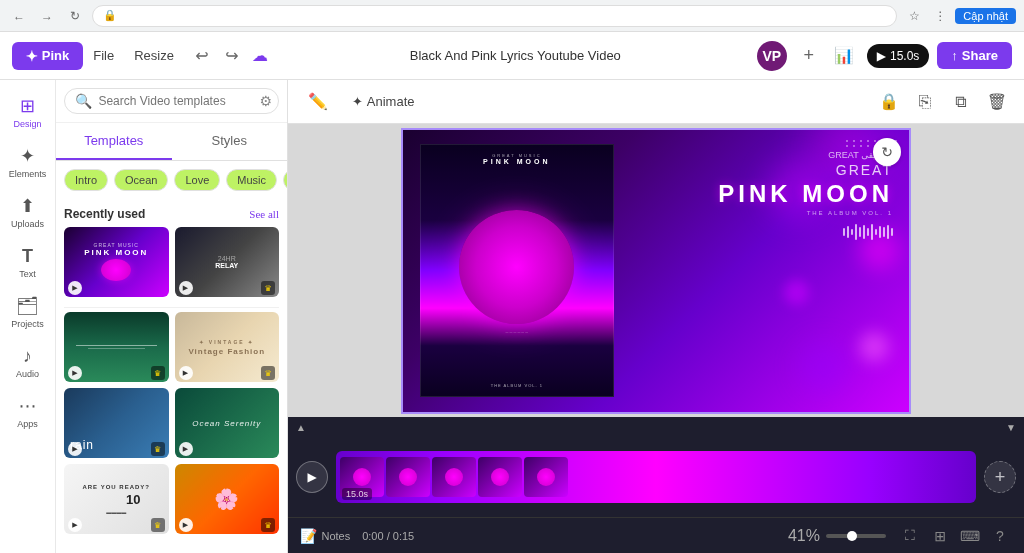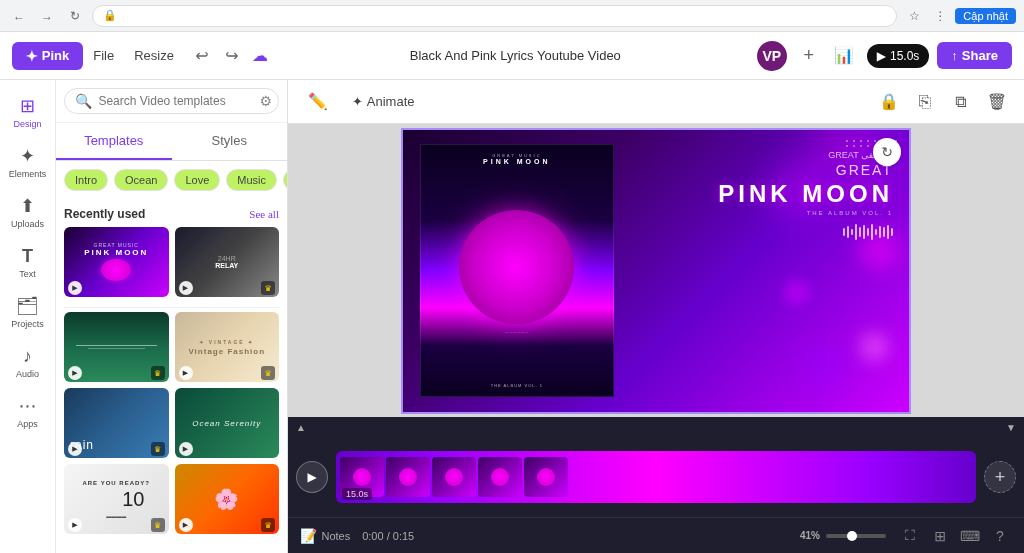--- a/index.html
+++ b/index.html
@@ -616,21 +616,21 @@
       display: flex; align-items: center; gap: 4px;
       cursor: pointer; color: #aaa; background: none; border: none;
       font-size: 11px;
     }
     .notes-icon { font-size: 14px; }
     .time-display { color: #aaa; font-size: 11px; }
     .zoom-control {
       margin-left: auto;
       display: flex; align-items: center; gap: 6px;
     }
-    .zoom-text { font-size: 10px; color: #aaa; font-weight: bold; }
+    .zoom-text { font-size: 16px; color: #aaa; }
     .zoom-slider {
       width: 60px; height: 4px;
       background: #555;
       border-radius: 2px;
       position: relative;
     }
     .zoom-slider-thumb {
       position: absolute;
       width: 10px; height: 10px;
       background: white;
@@ -850,21 +850,21 @@
             <div style="font-size:8px;color:rgba(255,255,255,0.9);letter-spacing:1px;font-style:italic;">Ocean Serenity</div>
           </div>
           <div class="template-card-overlay">
             <div class="play-icon-small">▶</div>
           </div>
         </div>
 
         <div class="template-card">
           <div class="template-card-bg card-ready" style="flex-direction:column;align-items:center;justify-content:center;gap:2px;">
             <div style="font-size:6px;letter-spacing:1px;color:#333;font-weight:700;">ARE YOU READY?</div>
-            <div style="font-size:20px;font-weight:400;color:#222;margin-left:34px;">10</div>
+            <div style="font-size:13px;font-weight:700;color:#222;margin-left:34px;">10</div>
             <div style="font-size:5px;color:#555;">▬▬▬▬</div>
           </div>
           <div class="template-card-overlay">
             <div class="play-icon-small">▶</div>
             <div class="crown-icon-small">♛</div>
           </div>
         </div>
 
         <div class="template-card">
           <div class="template-card-bg card-yellow-flower">

